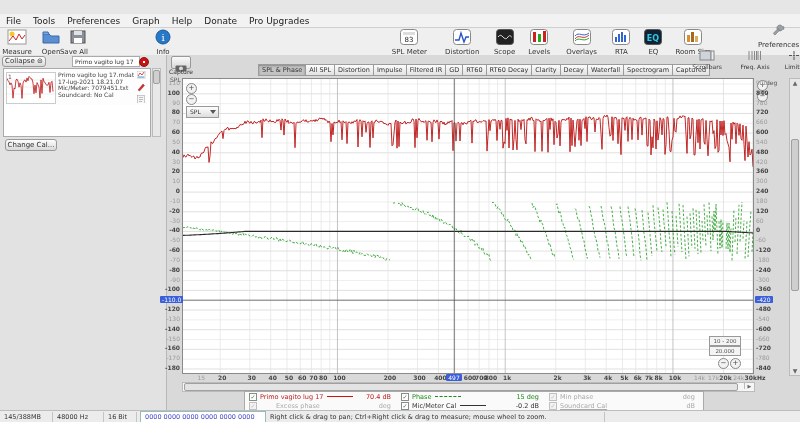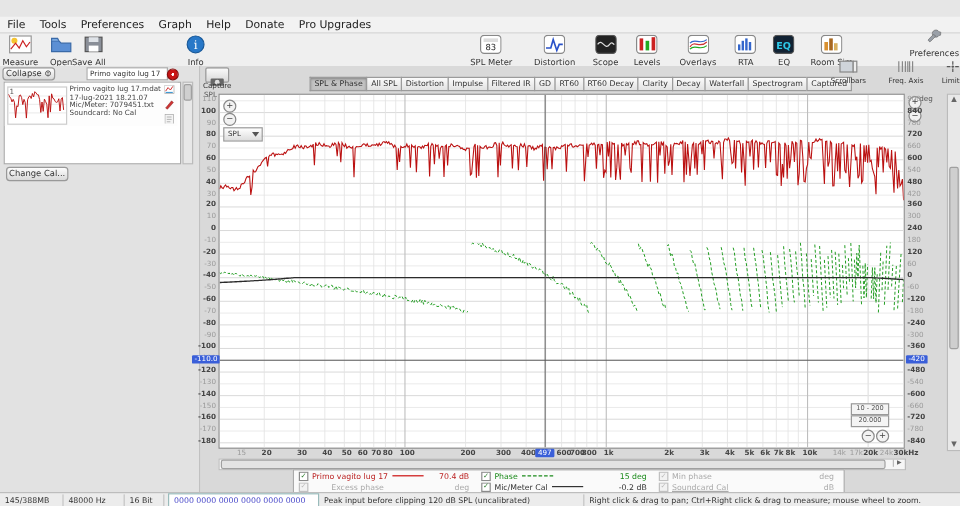--- a/index.html
+++ b/index.html
@@ -455,19 +455,18 @@
         <span style="color: rgb(170, 170, 170); text-decoration: underline;">Soundcard Cal</span>
         <span class="leg-val" style="color: rgb(170, 170, 170);">dB</span>
       </div>
     </div>
 
   <div id="statusbar" class="abs">
       <div class="seg" style="width: 44px;">145/388MB</div>
       <div class="seg" style="width: 42px;">48000 Hz</div>
       <div class="seg" style="width: 24px;">16 Bit</div>
       <div class="seg blue" style="width: 116px;">0000 0000  0000 0000  0000 0000</div>
-      <div class="seg" style="width: 212px;">Peak input before clipping 120 dB SPL (uncalibrated)</div>
       <div class="seg" style="width: 330px;">Right click &amp; drag to pan; Ctrl+Right click &amp; drag to measure; mouse wheel to zoom.</div>
     </div>
 <div class="blue-badge" style="left: 160px; top: 296.203px;">-110.0</div>
     <div class="blue-badge" style="left: 755px; top: 296.203px;">-420</div>
     <div class="blue-badge" style="left: 446.279px; top: 374px;">497</div>
   </div>
 
 </body></html>

